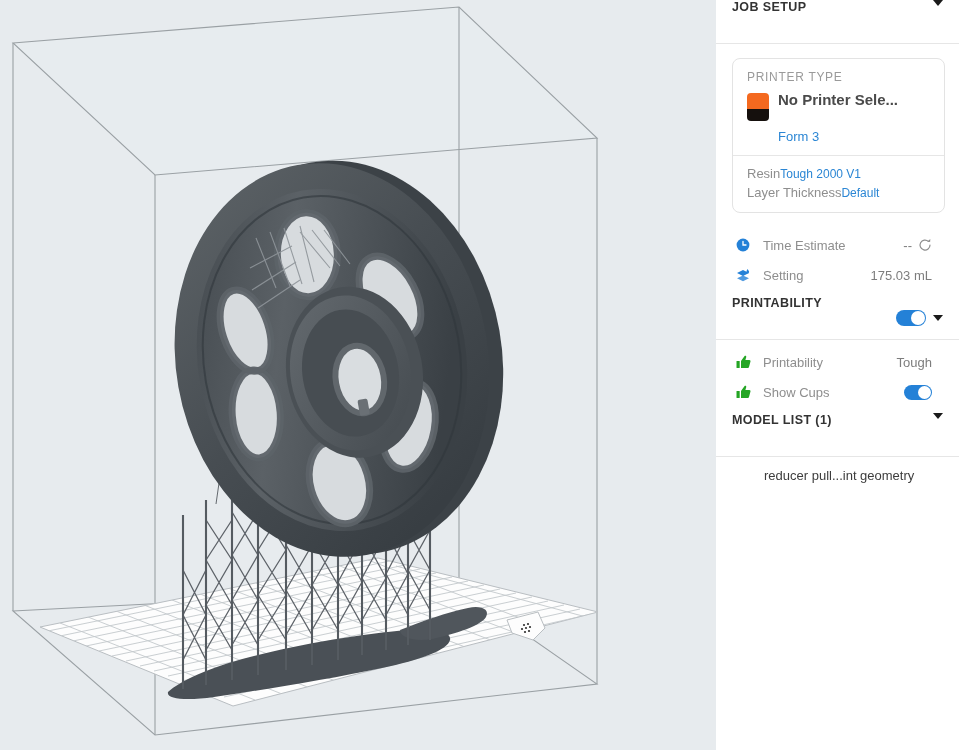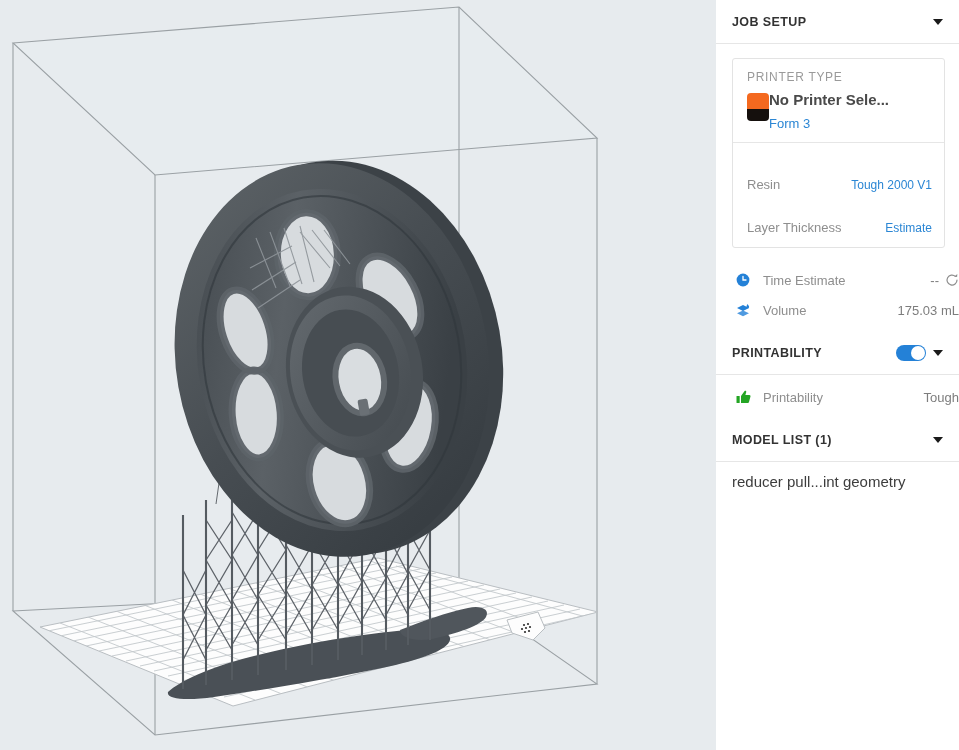--- a/index.html
+++ b/index.html
@@ -40,21 +40,20 @@
     position: absolute;
     right: 0; top: 0;
     width: 243px; height: 750px;
     background: #ffffff;
     font-size: 13px;
     color: #4a4a4a;
   }
 
   .section-header {
     display: flex;
-    align-items: center;
     justify-content: space-between;
     padding: 0 16px;
     height: 44px;
     box-sizing: border-box;
     border-bottom: 1px solid #e6e6e6;
   }
   .section-header .title {
     font-size: 12.5px;
     font-weight: bold;
     letter-spacing: 0.4px;
@@ -65,68 +64,66 @@
     width: 0; height: 0;
     border-left: 5px solid transparent;
     border-right: 5px solid transparent;
     border-top: 6px solid #1a1a1a;
   }
 
   
   .job-card {
     margin: 14px 14px 10px 16px;
     border: 1px solid #e3e3e3;
-    border-radius: 3px;
+    border-radius: 8px;
     background: #fff;
   }
   .job-card-top { padding: 11px 12px 10px 14px; }
   .printer-type-label {
     font-size: 12px;
     color: #9a9a9a;
     letter-spacing: 0.7px;
     margin-bottom: 7px;
   }
-  .printer-row { display: flex; align-items: flex-start; }
+  .printer-row { display: flex; align-items: flex-start; gap: 9px; }
   .printer-icon {
     width: 22px; height: 28px;
     border-radius: 4px;
     background: linear-gradient(to bottom, #f4691f 0%, #f4691f 58%, #15100d 58%, #15100d 100%);
     flex: 0 0 auto;
     margin-top: 2px;
   }
   .printer-names { line-height: 1.25; }
   .printer-name {
     font-size: 15px;
     font-weight: bold;
     color: #4a4a4a;
   }
   .printer-model {
     font-size: 13px;
     color: #2b86d4;
-    margin-top: 6px;
+    margin-top: 19px;
   }
   .job-card-bottom {
     border-top: 1px solid #e6e6e6;
     padding: 8px 12px 10px 14px;
   }
   .kv-row {
     display: flex;
-    justify-content: space-between;
     align-items: baseline;
     padding: 2px 0;
-    margin-top: 24px;
   }
   .kv-key { color: #8e8e8e; font-size: 13px; }
   .kv-val { color: #2b86d4; font-size: 12px; }
 
   
   .detail-row {
     display: flex;
     align-items: center;
-    padding: 0 0 0 20px;
+    padding: 0 27px 0 20px;
     height: 30px;
   }
   .detail-icon { width: 18px; flex: 0 0 auto; display:flex; align-items:center; }
   .detail-label { flex: 1; color: #8e8e8e; padding-left: 9px; font-size: 13px; }
   .detail-value { color: #7d7d7d; font-size: 13px; display:flex; align-items:center; gap:6px;}
   .detail-rows-wrap { padding: 7px 0 6px 0; }
 
   
   .print-rows-wrap { padding: 7px 0 6px 0; }
   .thumb-icon { font-size: 14px; color: #24a524; line-height: 1; }
@@ -143,22 +140,23 @@
     right: 1px; top: 1px;
     width: 14px; height: 14px;
     border-radius: 50%;
     background: #fff;
   }
   .toggle-sm { width: 28px; height: 15px; }
   .toggle-sm .knob { width: 13px; height: 13px; }
 
   .model-item {
     padding: 11px 16px 0 16px;
-    font-size: 15px;
+    font-size: 13px;
     color: #3d3d3d;
+    margin-left: 32px;
   }
 
   .refresh-ico { color: #8e8e8e; display:inline-flex; }
 </style>
 </head>
 <body>
 
 <div id="app">
 
   <div id="viewport">
@@ -372,21 +370,21 @@
           </div>
         </div>
       </div>
       <div class="job-card-bottom">
         <div class="kv-row">
           <span class="kv-key">Resin</span>
           <span class="kv-val">Tough 2000 V1</span>
         </div>
         <div class="kv-row">
           <span class="kv-key">Layer Thickness</span>
-          <span class="kv-val">Estimate</span>
+          <span class="kv-val">Default</span>
         </div>
       </div>
     </div>
 
 
     <div class="detail-rows-wrap">
       <div class="detail-row">
         <span class="detail-icon">
           <svg width="14" height="14" viewBox="0 0 14 14">
             <circle cx="7" cy="7" r="6.4" fill="#2481d7"></circle>
@@ -407,21 +405,21 @@
 
 
       <div class="detail-row">
         <span class="detail-icon">
           <svg width="15" height="14" viewBox="0 0 15 14">
             <polygon points="7,7.5 13,10.3 7,13.2 1,10.3" fill="#4f9ae0"></polygon>
             <polygon points="7,2 13,5 7,8 1,5" fill="#2481d7"></polygon>
             <path d="M11.5 1 C13.2 3.1 13.6 4.2 12.6 5 C11.7 5.7 10.4 5.1 10.4 3.9 C10.4 3 10.9 2 11.5 1 Z" fill="#2481d7"></path>
           </svg>
         </span>
-        <span class="detail-label">Volume</span>
+        <span class="detail-label">Setting</span>
         <span class="detail-value">175.03 mL</span>
       </div>
     </div>
 
     <div class="section-header">
       <span class="title">PRINTABILITY</span>
       <span class="hdr-right">
         <span class="toggle">
           <span class="knob"></span>
         </span>
@@ -435,20 +433,32 @@
           <svg width="15" height="14" viewBox="0 0 15 14">
             <rect x="0.5" y="6" width="3.2" height="7" rx="0.6" fill="#24a524"></rect>
             <path d="M5 13 L5 6 L8.6 1 C9.6 0.4 10.6 1.1 10.2 2.2 L9.4 5 L13.3 5 C14.3 5 14.8 5.9 14.4 6.8 L13 12 C12.8 12.7 12.2 13 11.6 13 Z" fill="#24a524"></path>
           </svg>
         </span>
         <span class="detail-label">Printability</span>
         <span class="detail-value">Tough</span>
       </div>
 
 
+      <div class="detail-row">
+        <span class="detail-icon thumb-icon">
+          <svg width="15" height="14" viewBox="0 0 15 14">
+            <rect x="0.5" y="6" width="3.2" height="7" rx="0.6" fill="#24a524"></rect>
+            <path d="M5 13 L5 6 L8.6 1 C9.6 0.4 10.6 1.1 10.2 2.2 L9.4 5 L13.3 5 C14.3 5 14.8 5.9 14.4 6.8 L13 12 C12.8 12.7 12.2 13 11.6 13 Z" fill="#24a524"></path>
+          </svg>
+        </span>
+        <span class="detail-label">Show Cups</span>
+        <span class="toggle toggle-sm">
+          <span class="knob"></span>
+        </span>
+      </div>
     </div>
 
     <div class="section-header">
       <span class="title">MODEL LIST (1)</span>
       <span class="caret"></span>
     </div>
 
     <div class="model-item">
       <span>reducer pull...int geometry</span>
     </div>

